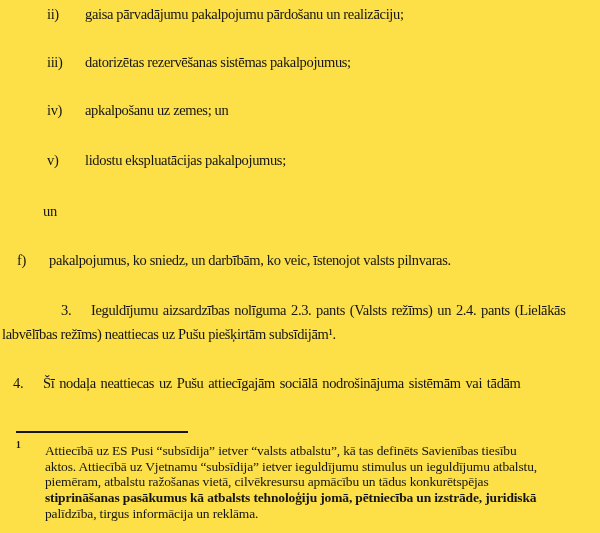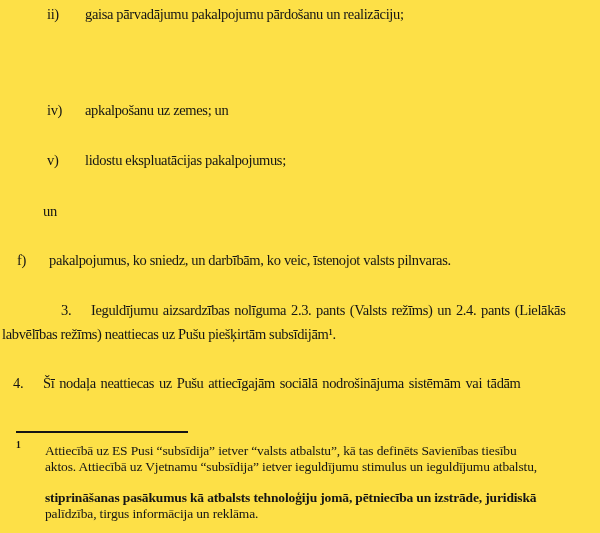--- a/index.html
+++ b/index.html
@@ -52,20 +52,23 @@
 </style>
 </head>
 <body>
 
 <div class="page">
 
   <div class="line" style="left:47px; top:6px;">
     <span class="rmark">ii)</span><span>gaisa pārvadājumu pakalpojumu pārdošanu un realizāciju;</span>
   </div>
 
+  <div class="line" style="left:47px; top:54px;">
+    <span class="rmark">iii)</span><span>datorizētas rezervēšanas sistēmas pakalpojumus;</span>
+  </div>
 
   <div class="line" style="left:47px; top:102px;">
     <span class="rmark">iv)</span><span>apkalpošanu uz zemes; un</span>
   </div>
 
   <div class="line" style="left:47px; top:152px;">
     <span class="rmark">v)</span><span>lidostu ekspluatācijas pakalpojumus;</span>
   </div>
 
   <div class="line" style="left:43px; top:203px;">un</div>
@@ -81,16 +84,17 @@
 
   <div class="line sp" style="left:13px; top:375px;">
     <span class="pnum">4.</span><span>Šī nodaļa neattiecas uz Pušu attiecīgajām sociālā nodrošinājuma sistēmām vai tādām</span>
   </div>
 
   <div class="fnrule"></div>
 
   <div class="fnmark">1</div>
   <div class="line fn" style="left:45px; top:443px;text-align:center;">Attiecībā uz ES Pusi “subsīdija” ietver “valsts atbalstu”, kā tas definēts Savienības tiesību</div>
   <div class="line fn" style="left:45px; top:459px;">aktos. Attiecībā uz Vjetnamu “subsīdija” ietver ieguldījumu stimulus un ieguldījumu atbalstu,</div>
+  <div class="line fn" style="left:45px; top:474px;">piemēram, atbalstu ražošanas vietā, cilvēkresursu apmācību un tādus konkurētspējas</div>
   <div class="line fn" style="left:45px; top:490px;font-weight:bold;">stiprināšanas pasākumus kā atbalsts tehnoloģiju jomā, pētniecība un izstrāde, juridiskā</div>
   <div class="line fn" style="left:45px; top:506px;">palīdzība, tirgus informācija un reklāma.</div>
 
 </div>
 
 </body></html>

